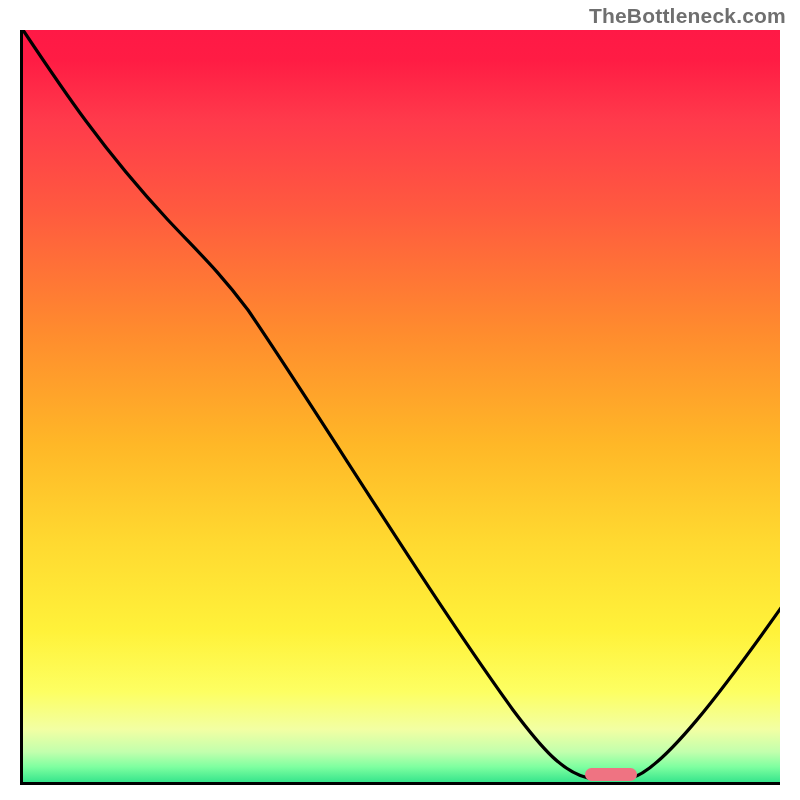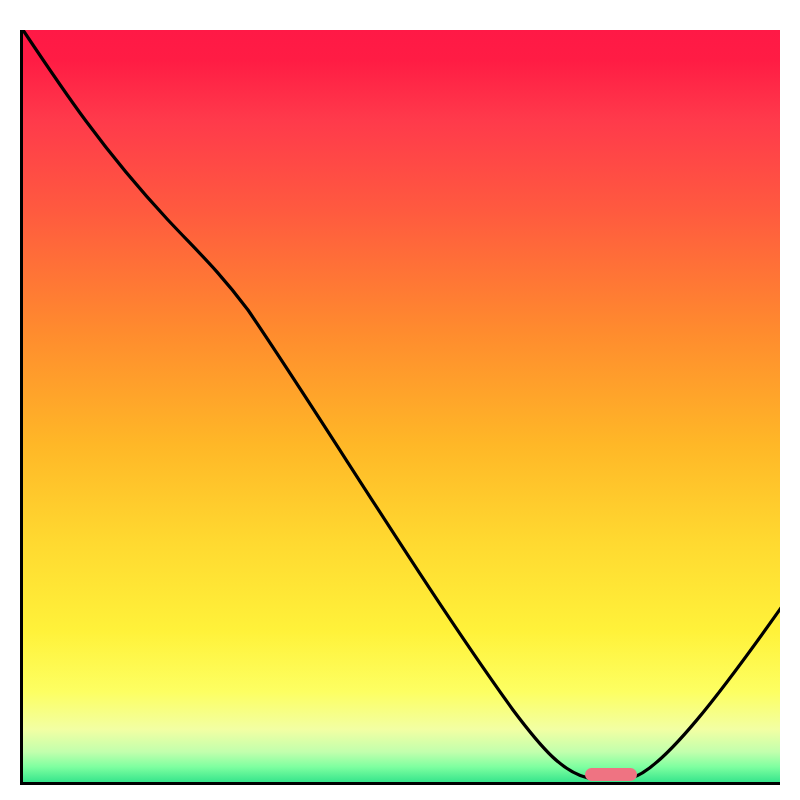--- a/index.html
+++ b/index.html
@@ -70,20 +70,21 @@
     width: 52px;
     height: 13px;
     border-radius: 7px;
     background: #ef7382;
   }
 </style>
 </head>
 <body>
 
 <div class="container">
+  <div class="watermark">TheBottleneck.com</div>
 
   <div class="plot-box">
     <div class="gradient"></div>
 
     <svg class="curve" viewBox="0 0 760 755" preserveAspectRatio="none">
       <path d="M 0 0
                C 40 60, 80 120, 145 190
                C 175 222, 195 240, 225 280
                C 300 390, 400 555, 490 680
                C 520 720, 540 742, 565 748

